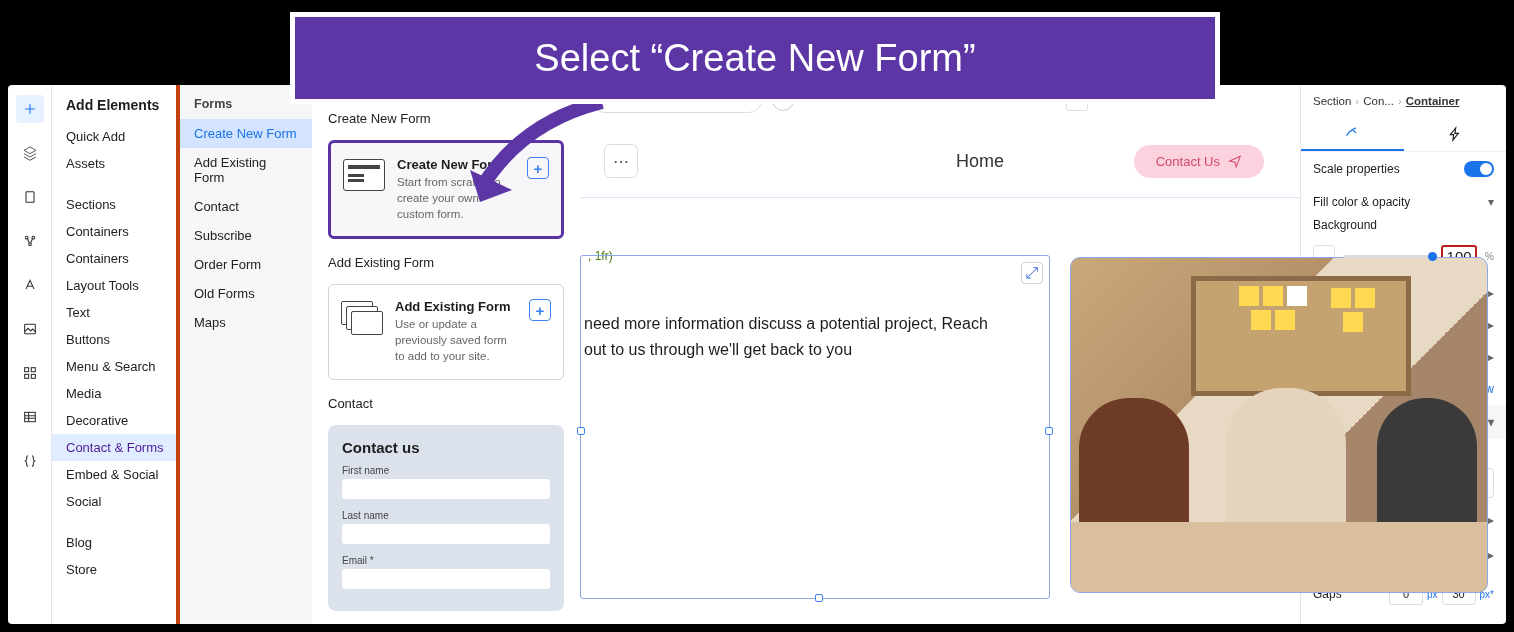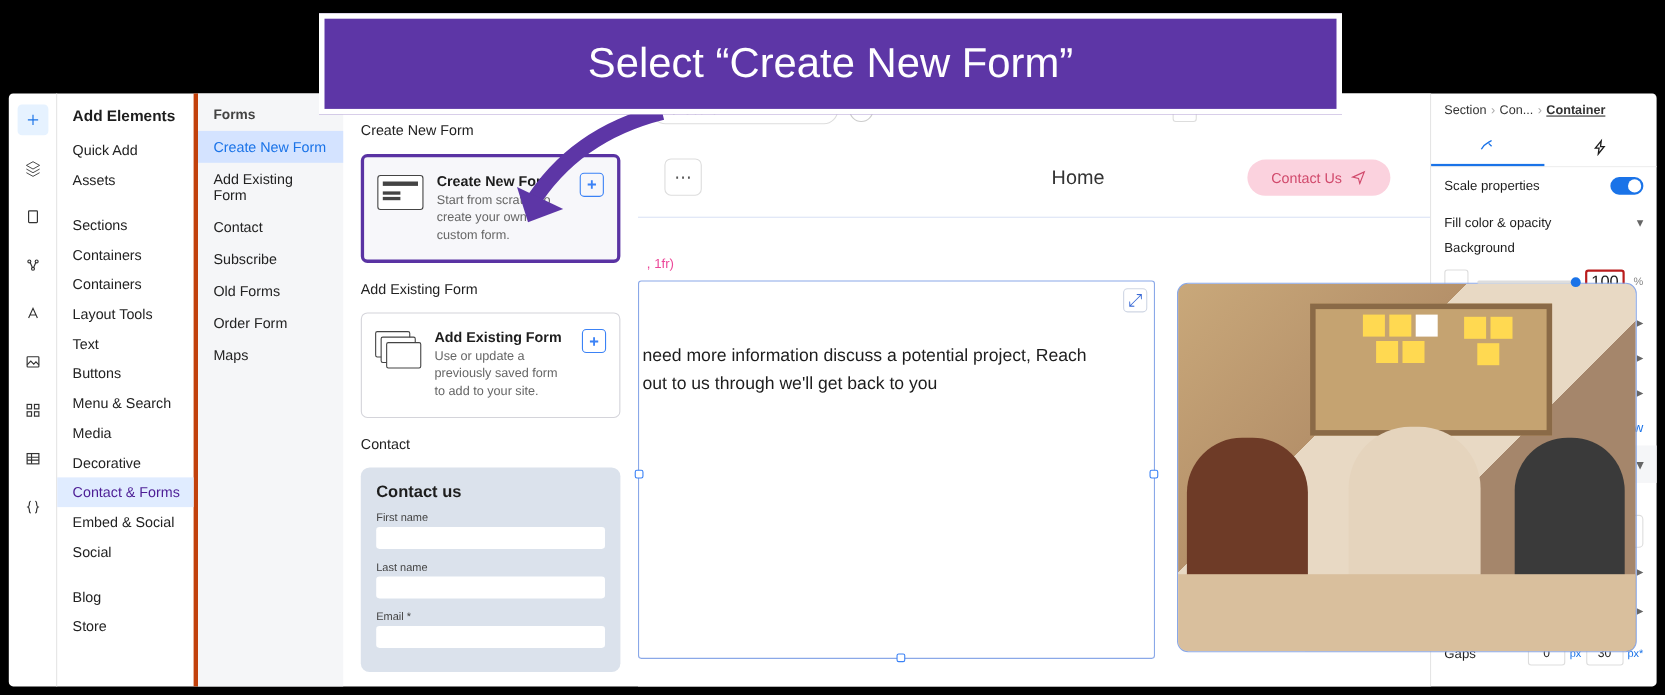--- a/index.html
+++ b/index.html
@@ -46,21 +46,21 @@
   .canvas{flex:1;position:relative;background:#fff;}
   .topbar{position:absolute;top:0;left:0;right:0;height:30px;display:flex;align-items:center;padding:0 12px;gap:10px;}
   .sinput{flex:0 0 170px;height:26px;border:1px solid #ddd;border-radius:20px;display:flex;align-items:center;padding:0 10px;color:#888;font-size:12px;gap:6px;}
   .qm{width:22px;height:22px;border:1px solid #ccc;border-radius:50%;display:flex;align-items:center;justify-content:center;font-size:12px;color:#666;}
   .navhdr{position:absolute;top:52px;left:0;right:0;height:48px;display:flex;align-items:center;}
   .hamb{margin-left:24px;width:34px;height:34px;border:1px solid #ddd;border-radius:6px;display:flex;align-items:center;justify-content:center;font-size:16px;color:#555;}
   .hometxt{position:absolute;left:50%;transform:translateX(-50%);font-size:18px;color:#333;margin-left:40px;}
   .cta{position:absolute;right:36px;background:#fbd2de;color:#d14a6c;padding:9px 22px;border-radius:24px;font-size:13px;font-weight:500;display:flex;align-items:center;gap:8px;}
   .cta svg{width:14px;height:14px;stroke:#d14a6c;fill:none;stroke-width:1.8;}
   .hr{position:absolute;top:112px;left:0;right:0;height:1px;background:#dbe3f5;}
-  .gridlabel{position:absolute;top:148px;left:8px;font-size:12px;color:#ec4899;}
+  .gridlabel{position:absolute;top:164px;left:8px;font-size:12px;color:#4d7c0f;}
   .selection{position:absolute;top:170px;left:0;width:470px;height:344px;border:1px solid #8aa8e8;border-radius:3px;}
   .selection .handle{position:absolute;width:8px;height:8px;border:1px solid #3b82f6;background:#fff;border-radius:2px;}
   .selection .exp{position:absolute;top:6px;right:6px;width:22px;height:22px;border:1px solid #cfd6e4;border-radius:4px;display:flex;align-items:center;justify-content:center;color:#3b6bd6;}
   .paratxt{position:absolute;top:226px;left:4px;width:430px;font-size:16px;line-height:1.6;color:#1d1d1d;}
   .imgbox{position:absolute;top:172px;left:490px;width:418px;height:336px;border:1px solid #8aa8e8;border-radius:10px;overflow:hidden;background:linear-gradient(135deg,#c9a87a 0%,#b5916a 35%,#e8d9c4 35%,#e8d9c4 60%,#a5866b 60%);}
   .imgbox .board{position:absolute;top:18px;left:120px;width:220px;height:120px;background:#c5a371;border:5px solid #8a6a47;}
   .imgbox .note{position:absolute;width:20px;height:20px;background:#ffd951;}
   .imgbox .p1{position:absolute;left:8px;top:140px;width:110px;height:170px;background:#6e3b27;border-radius:50px 50px 10px 10px;}
   .imgbox .p2{position:absolute;left:155px;top:130px;width:120px;height:180px;background:#e5d4bd;border-radius:56px 56px 8px 8px;}
   .imgbox .p3{position:absolute;right:10px;top:140px;width:100px;height:170px;background:#3a3a3a;border-radius:48px 48px 8px 8px;}
@@ -186,22 +186,22 @@
       </div>
   </div>
 
   <div class="col2">
     <div id="col2-body">
         <div class="group">Forms</div>
         <div class="c2item selected">Create New Form</div>
         <div class="c2item">Add Existing Form</div>
         <div class="c2item">Contact</div>
         <div class="c2item">Subscribe</div>
+        <div class="c2item">Order Form</div>
         <div class="c2item">Old Forms</div>
-        <div class="c2item">Order Form</div>
         <div class="c2item">Maps</div>
       </div>
   </div>
 
   <div class="col3">
     <div id="col3-body">
         <div class="sect">Create New Form</div>
         <div class="card highlight">
           <div class="thumb"></div>
           <div class="body">

